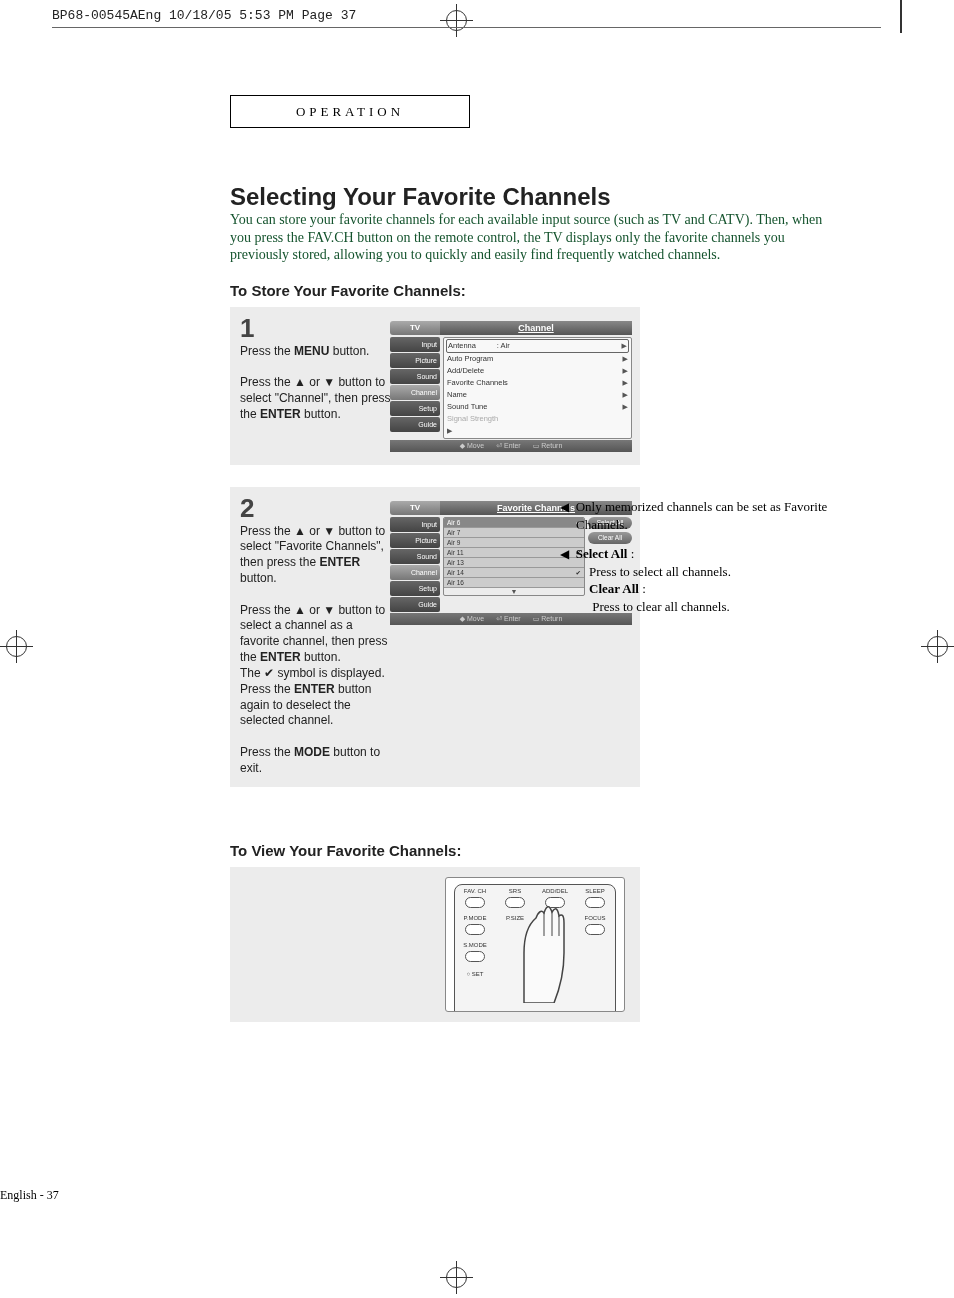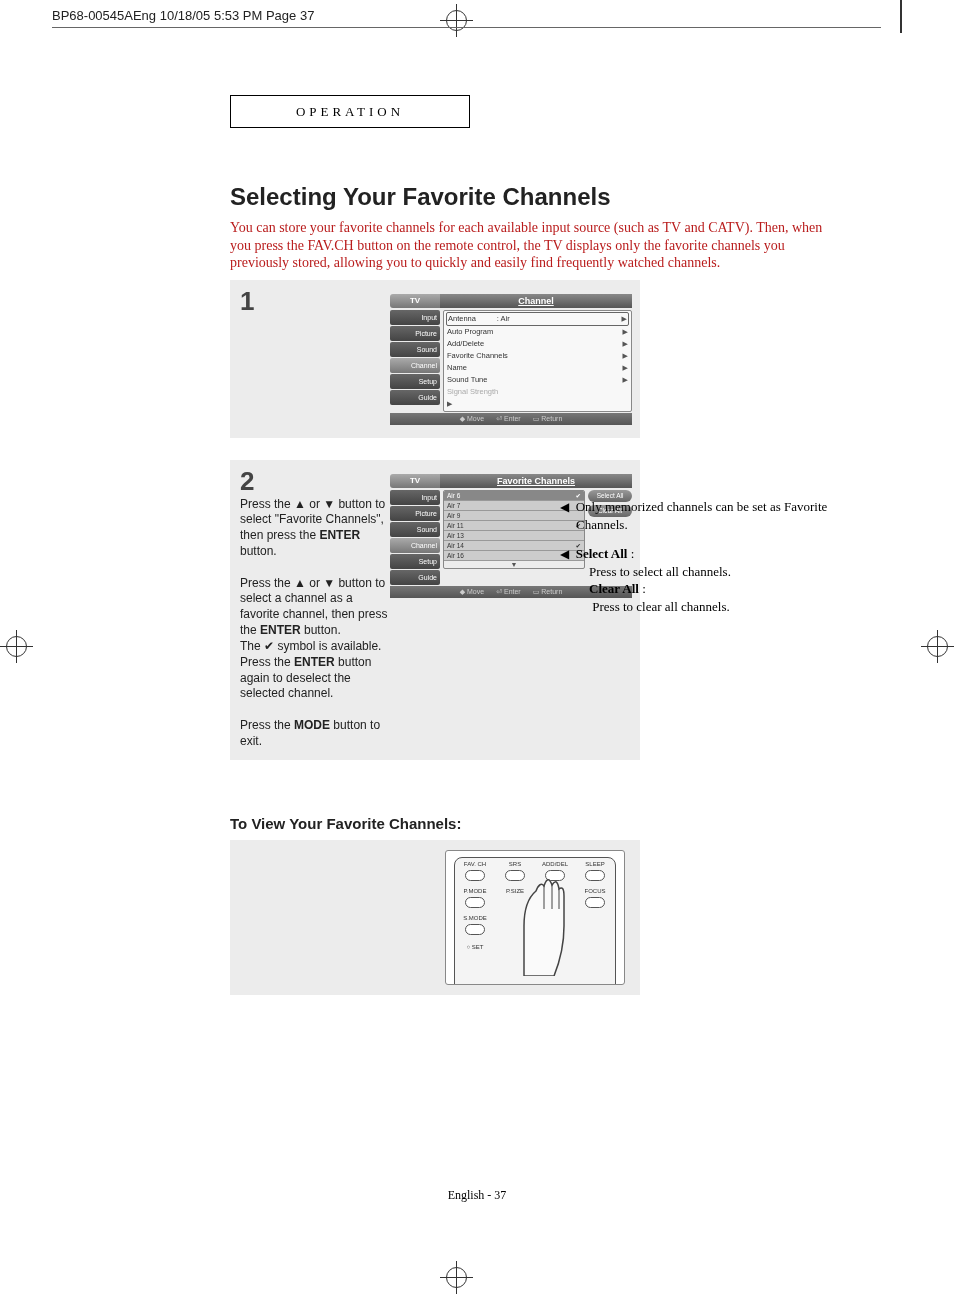--- a/index.html
+++ b/index.html
@@ -7,21 +7,21 @@
   width: 954px;
   height: 1298px;
   background: #fff;
   font-family: Georgia, "Times New Roman", serif;
   color: #000;
   position: relative;
 }
 .crop-header {
   position: absolute;
   top: 8px; left: 52px;
-  font-family: Liberation Sans, sans-serif;
+  font-family: Liberation Mono, monospace;
   font-size: 13px;
   color: #222;
 }
 .crop-mark-top { position: absolute; top: 4px; left: 440px; width: 33px; height: 33px; }
 .crop-mark-bottom { position: absolute; bottom: 4px; left: 440px; width: 33px; height: 33px; }
 .crop-mark-right { position: absolute; top: 630px; right: 0; width: 33px; height: 33px; }
 .crop-mark-left { position: absolute; top: 630px; left: 0; width: 33px; height: 33px; }
 .crop-line-top-r { position:absolute; top:0; right:52px; width:2px; height:33px; background:#333; }
 .crop-line-top-l { position:absolute; top:27px; left:52px; right:73px; height:1px; background:#666; }
 .page {
@@ -42,25 +42,25 @@
 }
 .main-title {
   margin-top: 55px;
   margin-left: 125px;
   font-family: Arial, Helvetica, sans-serif;
   font-weight: bold;
   font-size: 24px;
   color: #222;
 }
 .intro {
-  margin-top: 8px;
+  margin-top: 0;
   margin-left: 125px;
   font-size: 14px;
   line-height: 1.25;
-  color: #b91c1c;
+  color: #14532d;
 }
 .section-subtitle {
   margin-top: 18px;
   margin-left: 125px;
   font-family: Arial, Helvetica, sans-serif;
   font-weight: bold;
   font-size: 15px;
   color: #222;
 }
 .step-block {
@@ -162,21 +162,21 @@
 }
 .remote-row { position:absolute; width:100%; display:flex; justify-content:space-around; font-family:Arial; }
 .rbtn { width:20px; height:11px; border:1px solid #555; border-radius:7px; background:#fff; }
 .rlabel { font-size:6px; color:#333; text-align:center; width:30px; }
 .hand {
   position:absolute; left:58px; top:20px; width:70px; height:105px;
 }
 .page-footer {
   position:absolute;
   top:1188px; left:0; right:0;
-  text-align:center;
+  text-align:left;
   font-size:12px;
 }
 </style>
 </head>
 <body>
 
 <div class="crop-header">BP68-00545AEng  10/18/05  5:53 PM  Page 37</div>
 
 <svg class="crop-mark-top" viewBox="0 0 33 33">
     <circle cx="16.5" cy="16.5" r="10" fill="none" stroke="#333" stroke-width="1"></circle>
@@ -202,23 +202,29 @@
 <div class="crop-line-top-l"></div>
 
 <div class="page">
 
   <div class="op-label-box">OPERATION</div>
 
   <div class="main-title">Selecting Your Favorite Channels</div>
 
   <div class="intro">You can store your favorite channels for each available input source (such as TV and CATV). Then, when you press the FAV.CH button on the remote control, the TV displays only the favorite channels you previously stored, allowing you to quickly and easily find frequently watched channels.</div>
 
+  <div class="section-subtitle">To Store Your Favorite Channels:</div>
 
   <div class="step-block" style="min-height:158px;">
     <div class="step-num">1</div>
+    <div class="step-text">
+      <span>Press the </span><b>MENU</b><span> button.</span>
+      <br><br>
+      <span>Press the  ▲ or ▼  button to select "Channel", then press the </span><b>ENTER</b><span> button.</span>
+    </div>
 
     <div class="osd">
       <div class="osd-title-row">
         <div class="osd-title-left">TV</div>
         <div class="osd-title-right">Channel</div>
       </div>
       <div class="osd-body">
         <div class="osd-tabs">
           <div class="osd-tab">Input</div>
           <div class="osd-tab">Picture</div>
@@ -265,21 +271,21 @@
       </div>
     </div>
   </div>
 
   <div class="step-block" style="margin-top:22px; min-height:290px;">
     <div class="step-num">2</div>
     <div class="step-text">
       <span>Press the ▲ or ▼ button to select "Favorite Channels", then press the </span><b>ENTER</b><span> button.</span>
       <br><br>
       <span>Press the ▲ or ▼ button to select  a channel as a favorite channel, then press the </span><b>ENTER</b><span> button.</span><br>
-      <span>The ✔ symbol is available.</span><br>
+      <span>The ✔ symbol is displayed.</span><br>
       <span>Press the </span><b>ENTER</b><span> button again to deselect the selected channel.</span>
       <br><br>
       <span>Press the </span><b>MODE</b><span> button to exit.</span>
     </div>
 
     <div class="osd">
       <div class="osd-title-row">
         <div class="osd-title-left">TV</div>
         <div class="osd-title-right">Favorite Channels</div>
       </div>

